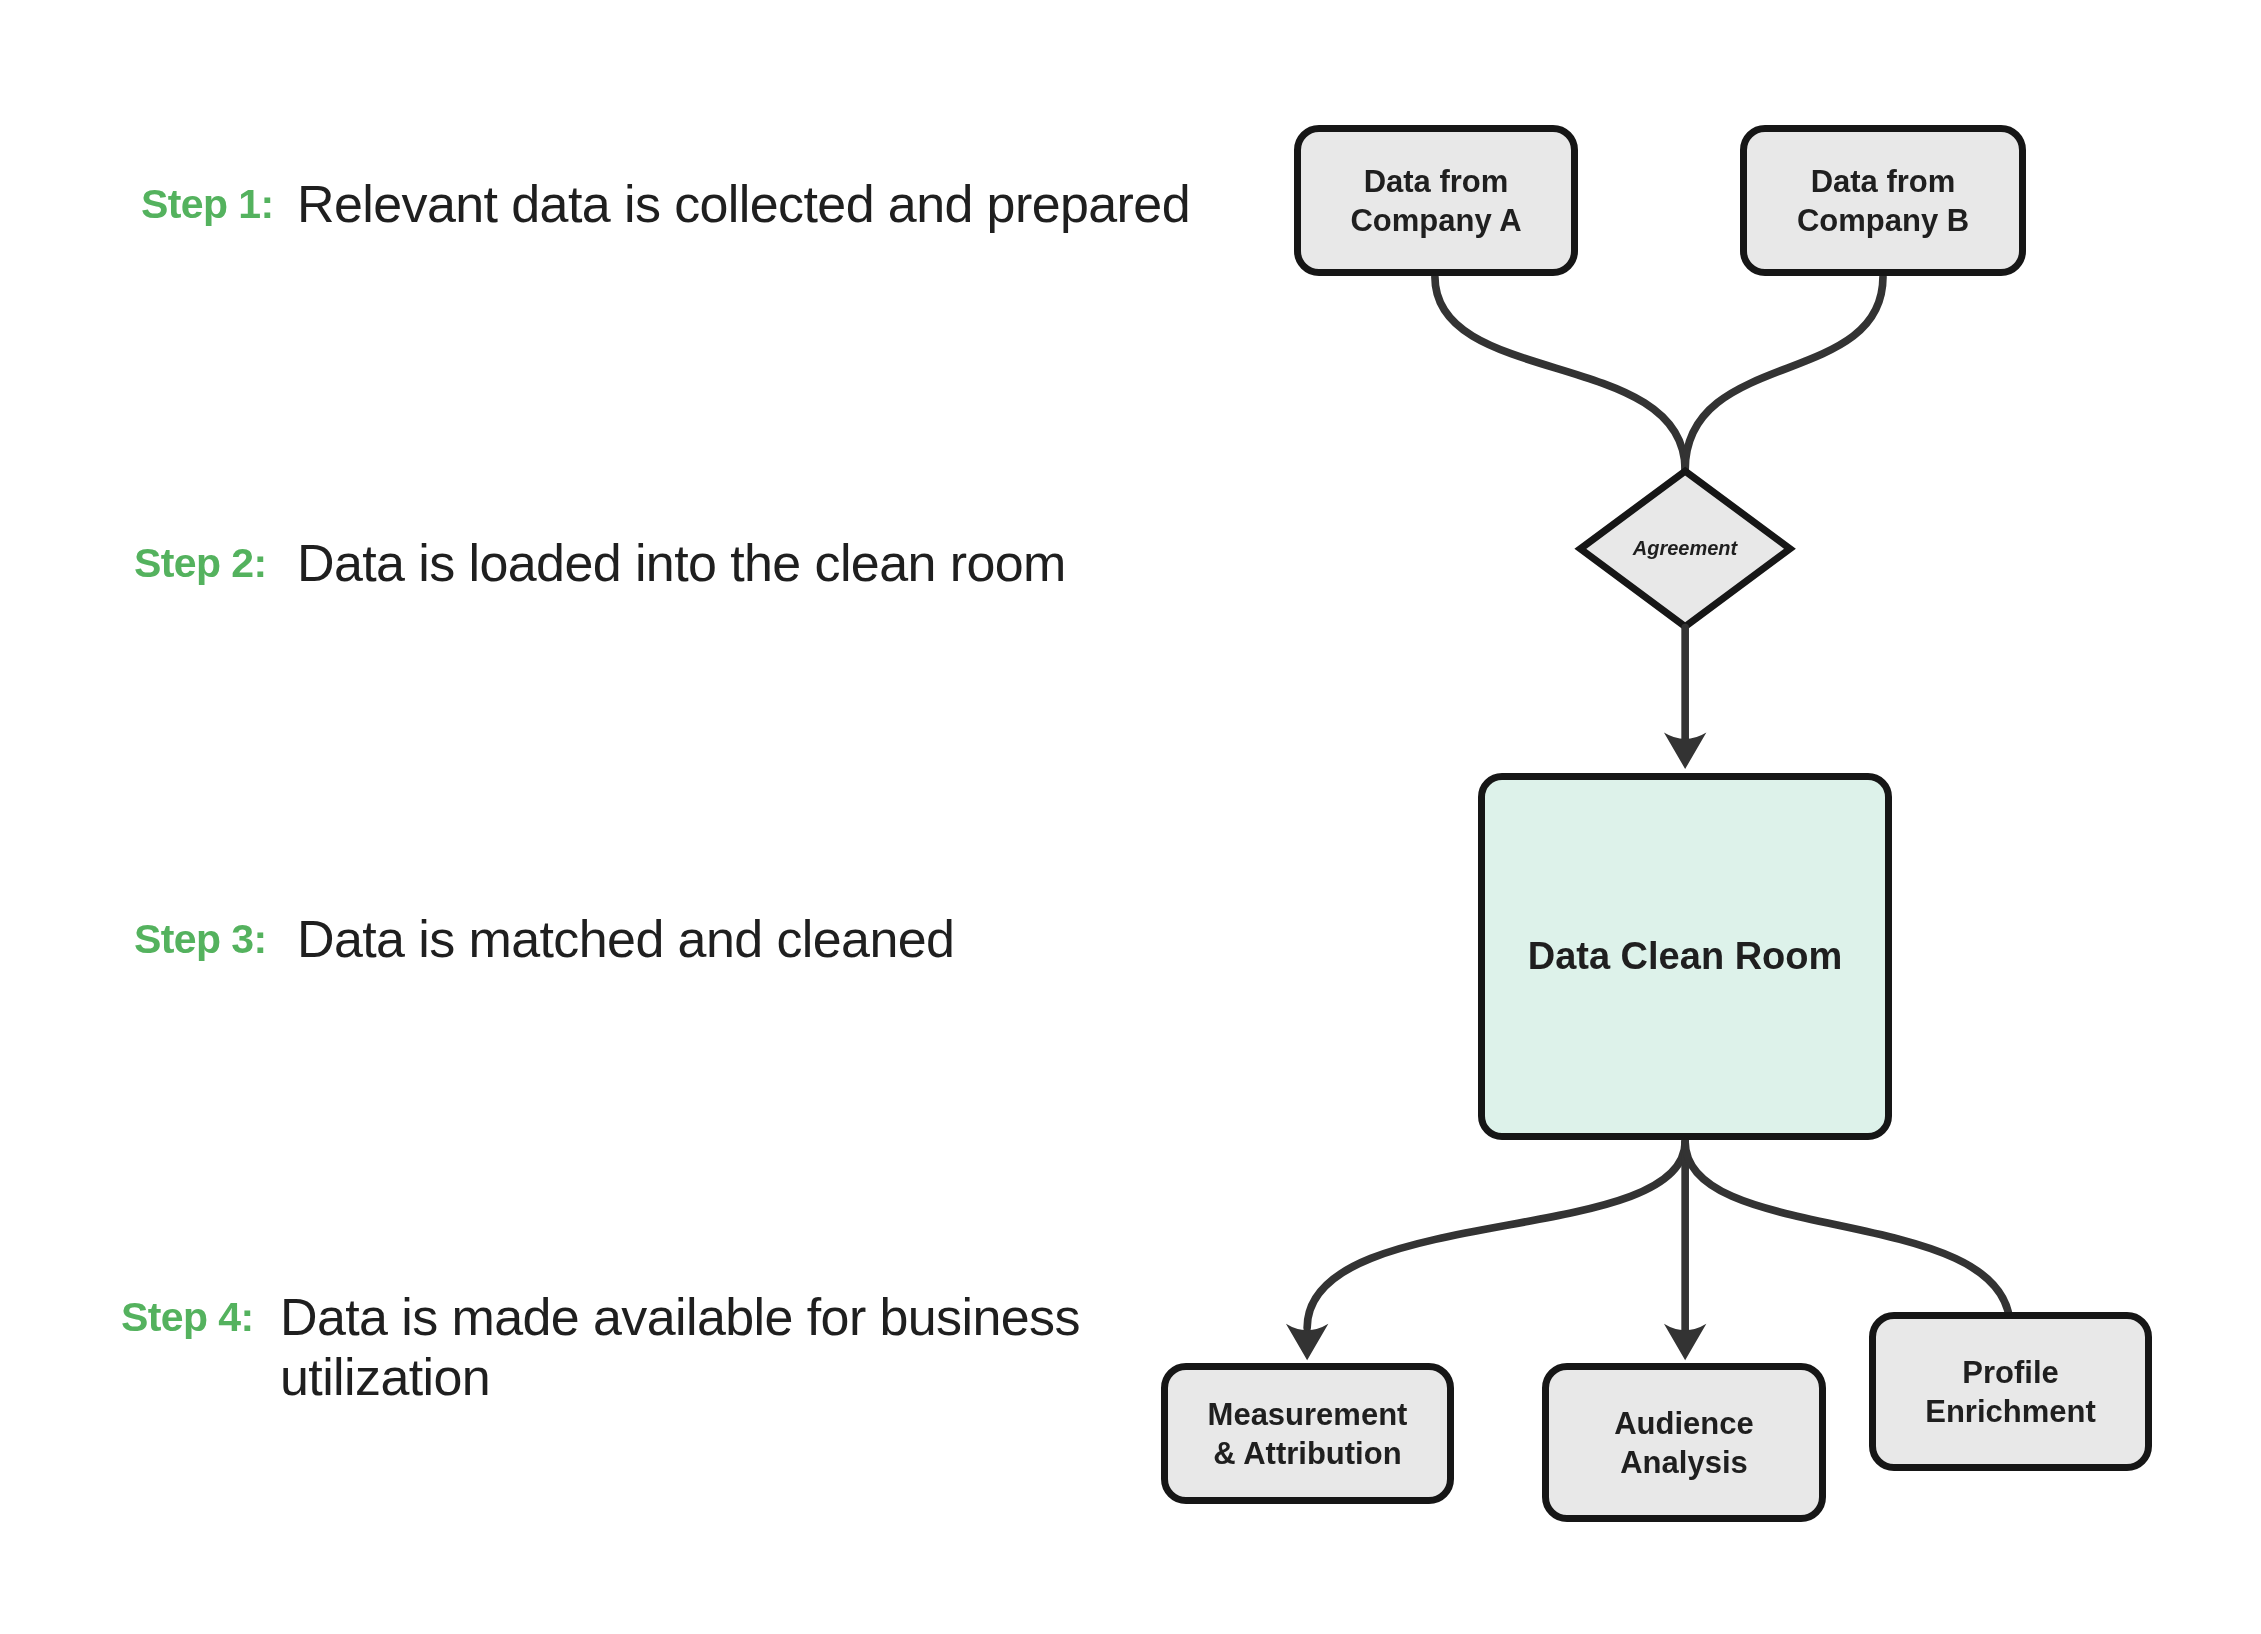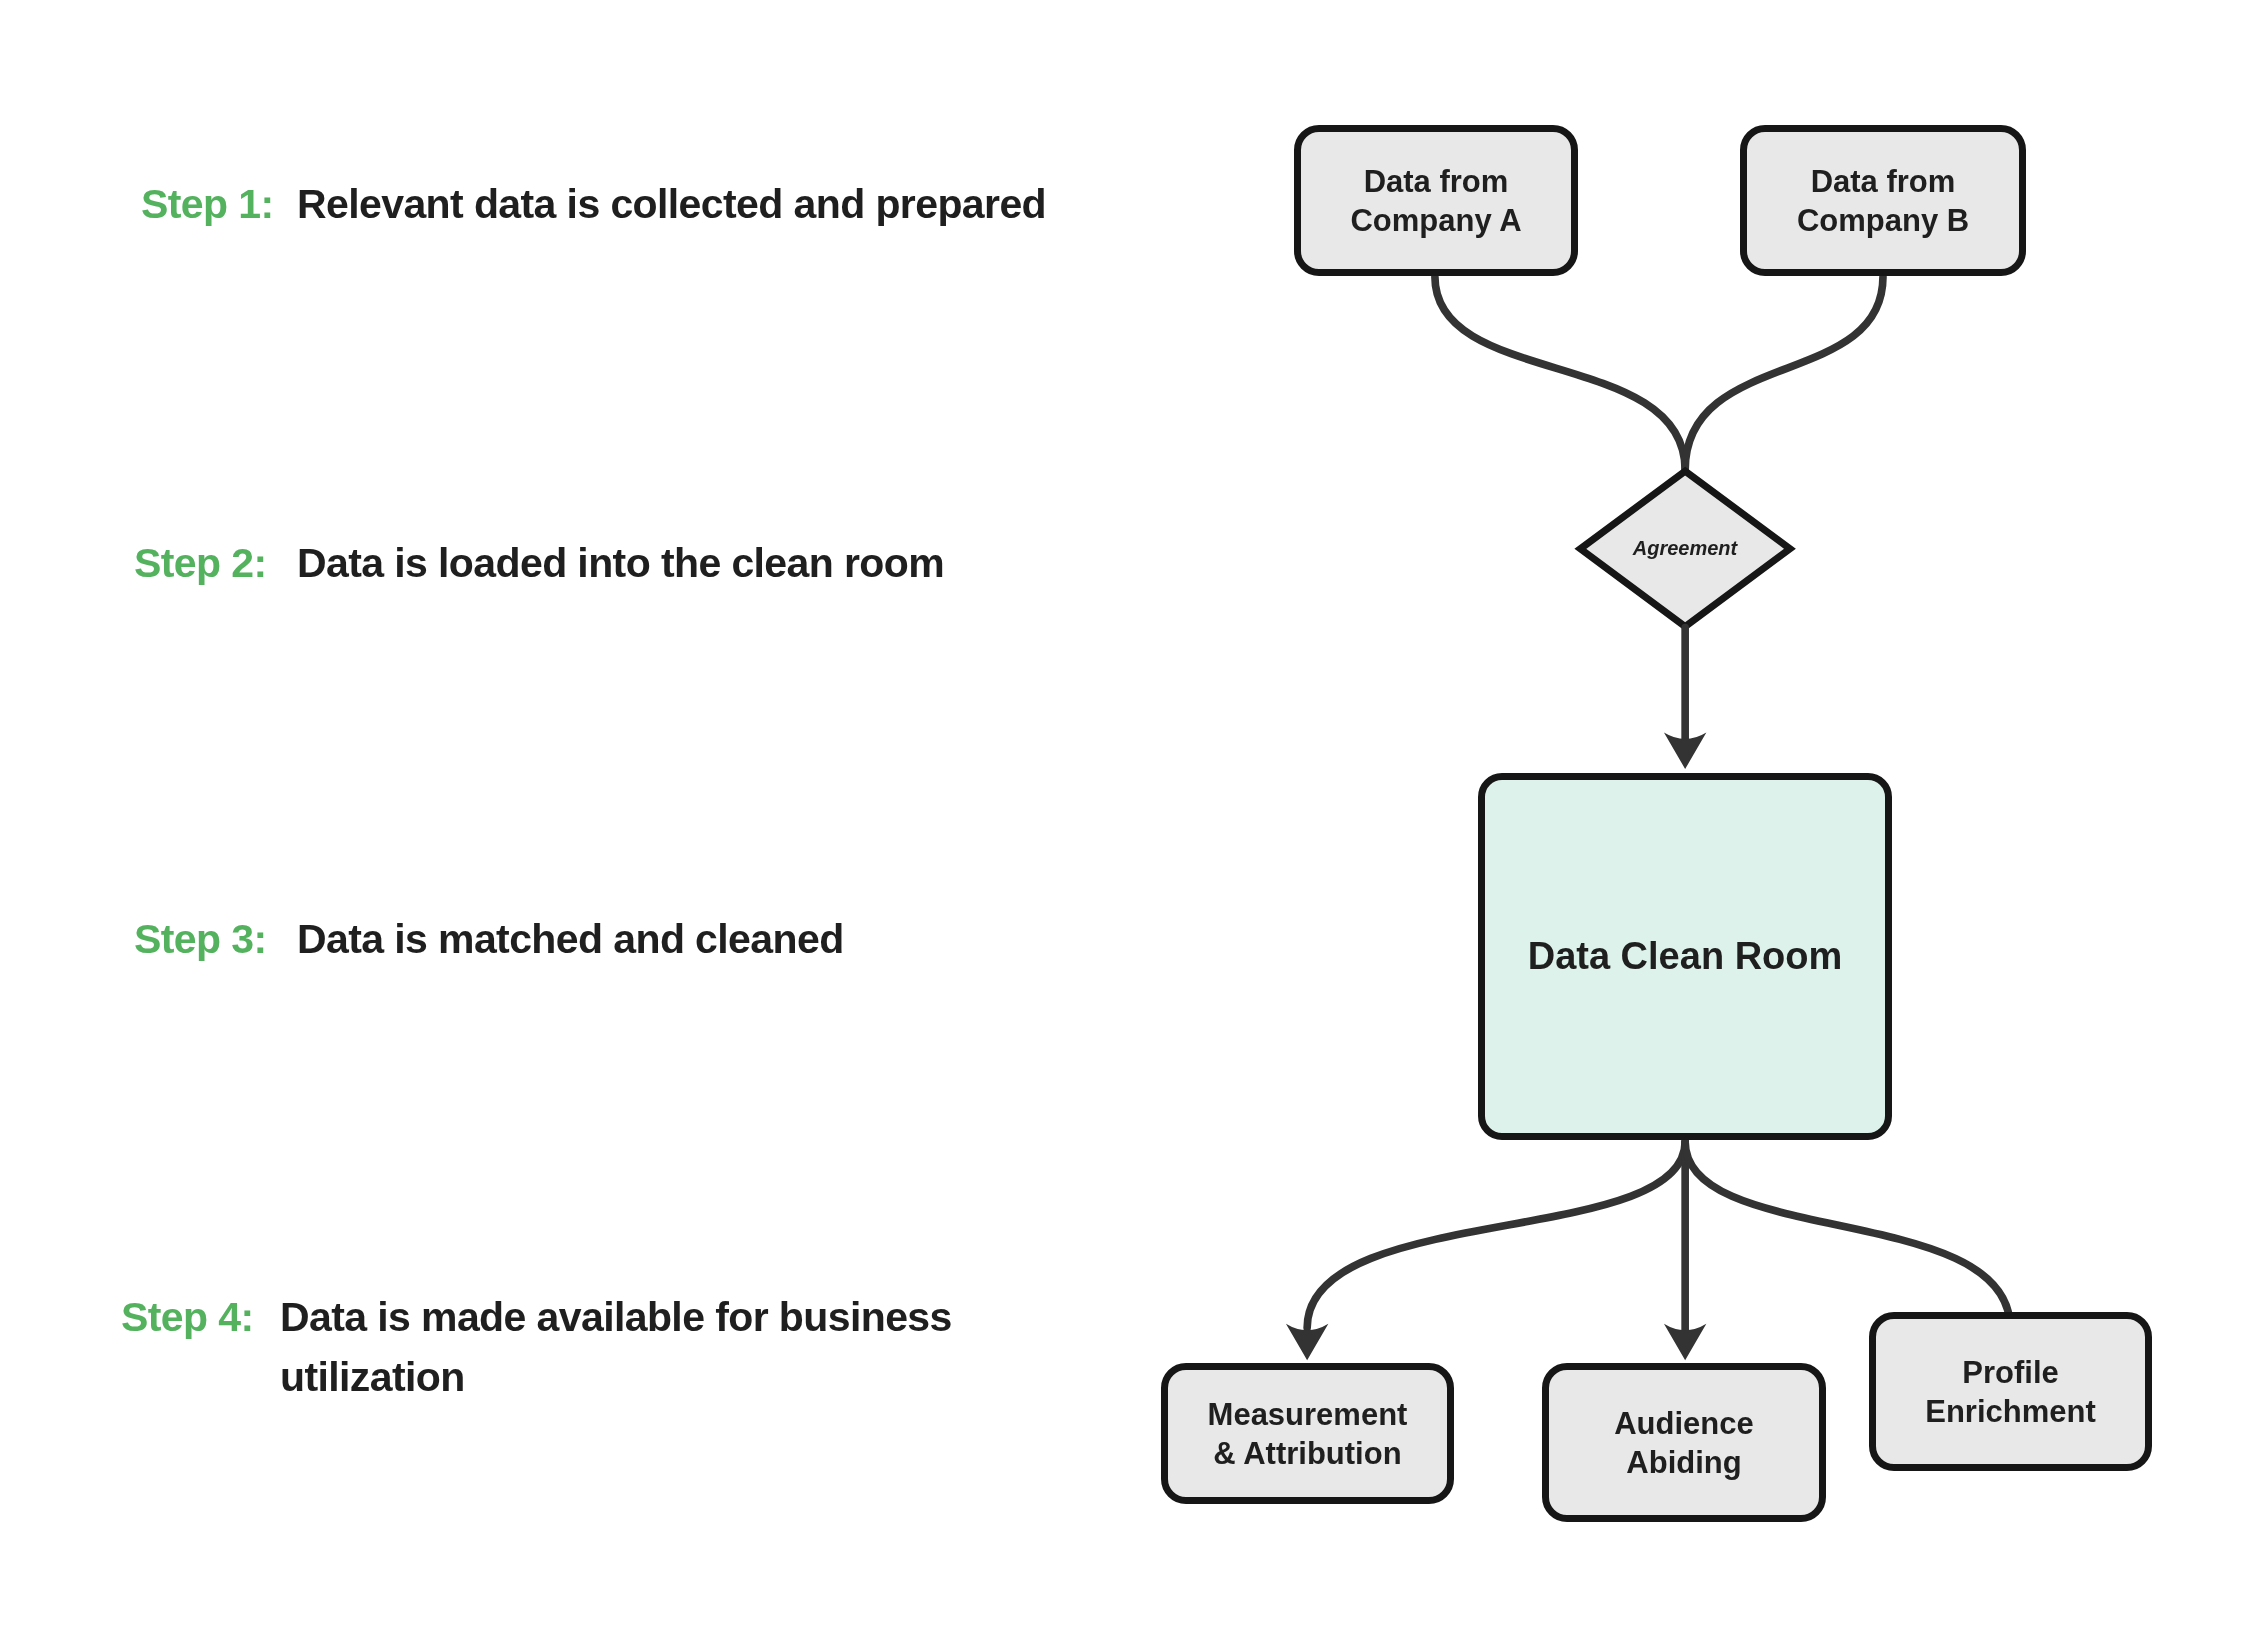--- a/index.html
+++ b/index.html
@@ -25,22 +25,22 @@
     position:absolute;
     font-weight:bold;
     font-size:41px;
     line-height:60px;
     letter-spacing:-0.6px;
     color:var(--step-green);
     white-space:pre-line;
   }
   .step-text{
     position:absolute;
-    font-weight:bold;
-    font-size:41px;
+    font-weight:normal;
+    font-size:52px;
     line-height:60px;
     letter-spacing:-0.6px;
     color:var(--text-dark);
     white-space:pre-line;
   }
   .step-note{
     font-style:italic;
   }
   
   .node{
@@ -144,19 +144,19 @@
 Company B</div>
 
   <div class="diamond-label" style="left:1585px; top:528px; width:200px; height:41px;">Agreement</div>
 
   <div class="node clean-room" style="left:1478px; top:773px; width:414px; height:367px;border-radius:24px;">Data Clean Room</div>
 
   <div class="node" style="left:1161px; top:1363px; width:293px; height:141px;">Measurement
 &amp; Attribution</div>
 
   <div class="node" style="left:1542px; top:1363px; width:284px; height:159px;">Audience
-Abiding</div>
+Analysis</div>
 
   <div class="node" style="left:1869px; top:1312px; width:283px; height:159px;">Profile
 Enrichment</div>
 
 </div>
 
 
 </body></html>

